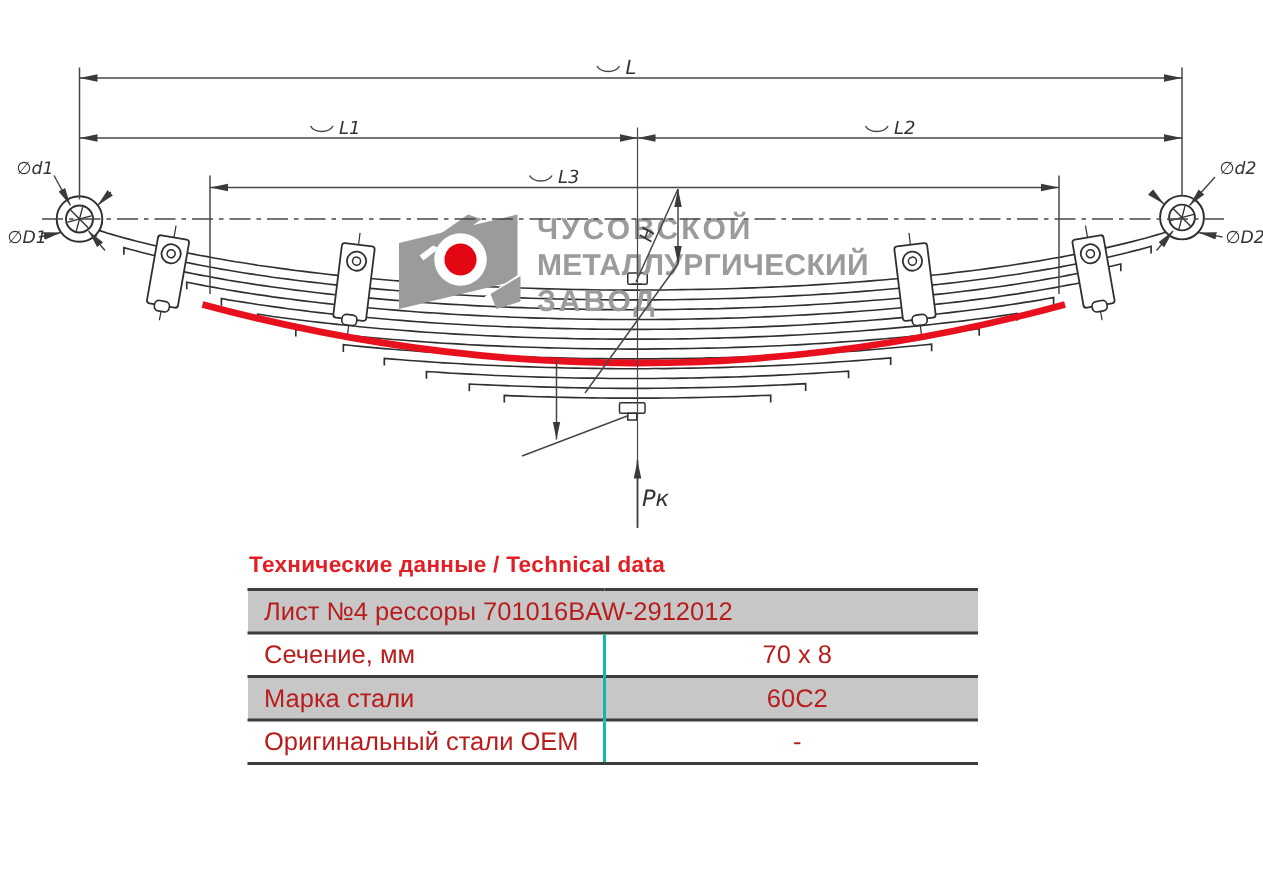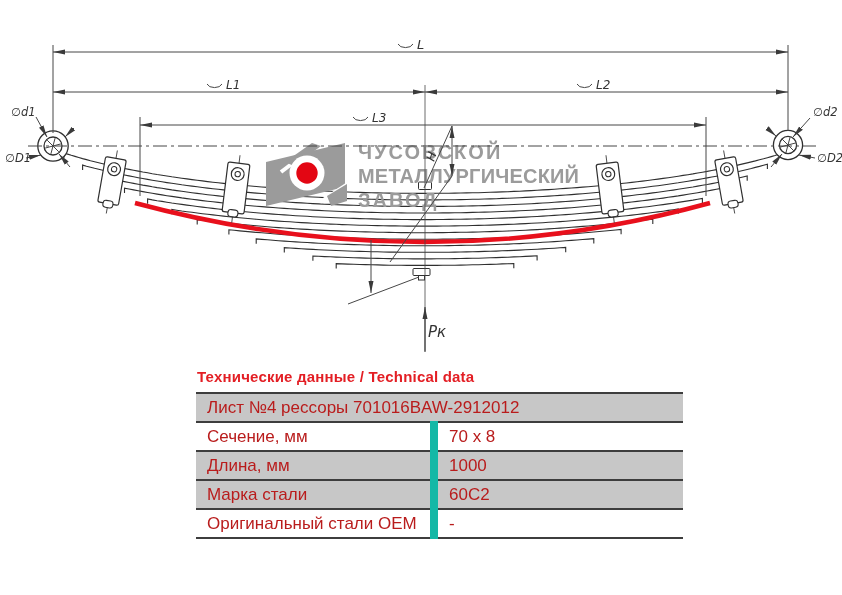--- a/index.html
+++ b/index.html
@@ -2,29 +2,29 @@
 <html><head>
 <meta charset="utf-8">
 <style>
   html,body{margin:0;padding:0;background:#ffffff;}
   .page{position:relative;width:842px;height:595px;background:#fff;overflow:hidden;
         font-family:"Liberation Sans",sans-serif;}
   .drawing-wrap{position:absolute;left:0;top:0;width:842px;height:362px;}
   svg text{font-family:"DejaVu Sans",sans-serif;}
   .dimlbl{font-style:italic;fill:#333;}
   .wmtext{font-family:"Liberation Sans",sans-serif;font-weight:bold;}
-  .tech{position:absolute;left:196px;top:368px;width:487px;}
+  .tech{position:absolute;left:165px;top:368px;width:487px;}
   .tech-title{font-size:15px;font-weight:bold;color:#e31e24;letter-spacing:.2px;
               margin:0 0 7px 1px;white-space:nowrap;}
   table.spec{border-collapse:collapse;width:487px;table-layout:fixed;}
   table.spec td{height:27px;padding:0 4px 0 11px;font-size:17px;color:#b91c1c;
                 border-top:2px solid #3d3d3d;vertical-align:middle;white-space:nowrap;
                 overflow:hidden;}
   table.spec tr:last-child td{border-bottom:2px solid #3d3d3d;}
-  table.spec td.val{border-left:8px solid #14b8a6;}
+  table.spec td.val{border-left:2px solid #14b8a6;text-align:center;}
   table.spec tr.gray td{background:#c7c7c7;}
   table.spec td.hdr{background:#c7c7c7;}
 </style>
 </head>
 <body>
 
 <div class="page">
 
   <div class="drawing-wrap">
   <svg width="842" height="362" viewBox="0 0 842 362">
@@ -190,24 +190,20 @@
         </colgroup>
       <tbody id="specBody">
         <tr>
           <td class="hdr" colspan="2">Лист №4 рессоры 701016BAW-2912012</td>
         </tr>
       <tr>
             <td>Сечение, мм</td>
             <td class="val">70 x 8</td>
           </tr>
           <tr class="gray">
-            <td>Длина, мм</td>
-            <td class="val">1000</td>
-          </tr>
-          <tr class="gray">
             <td>Марка стали</td>
             <td class="val">60С2</td>
           </tr>
           <tr>
             <td>Оригинальный стали OEM</td>
             <td class="val">-</td>
           </tr>
         </tbody>
     </table>
   </div>

